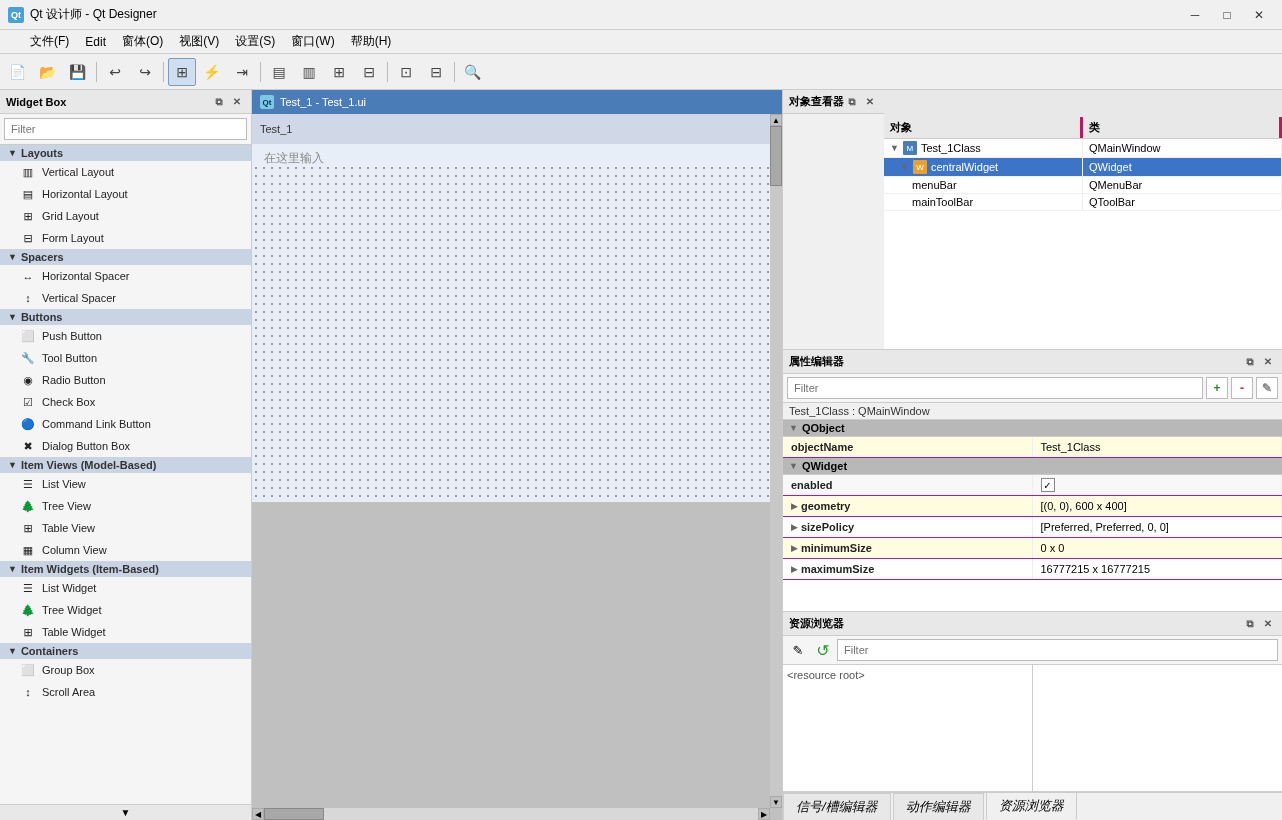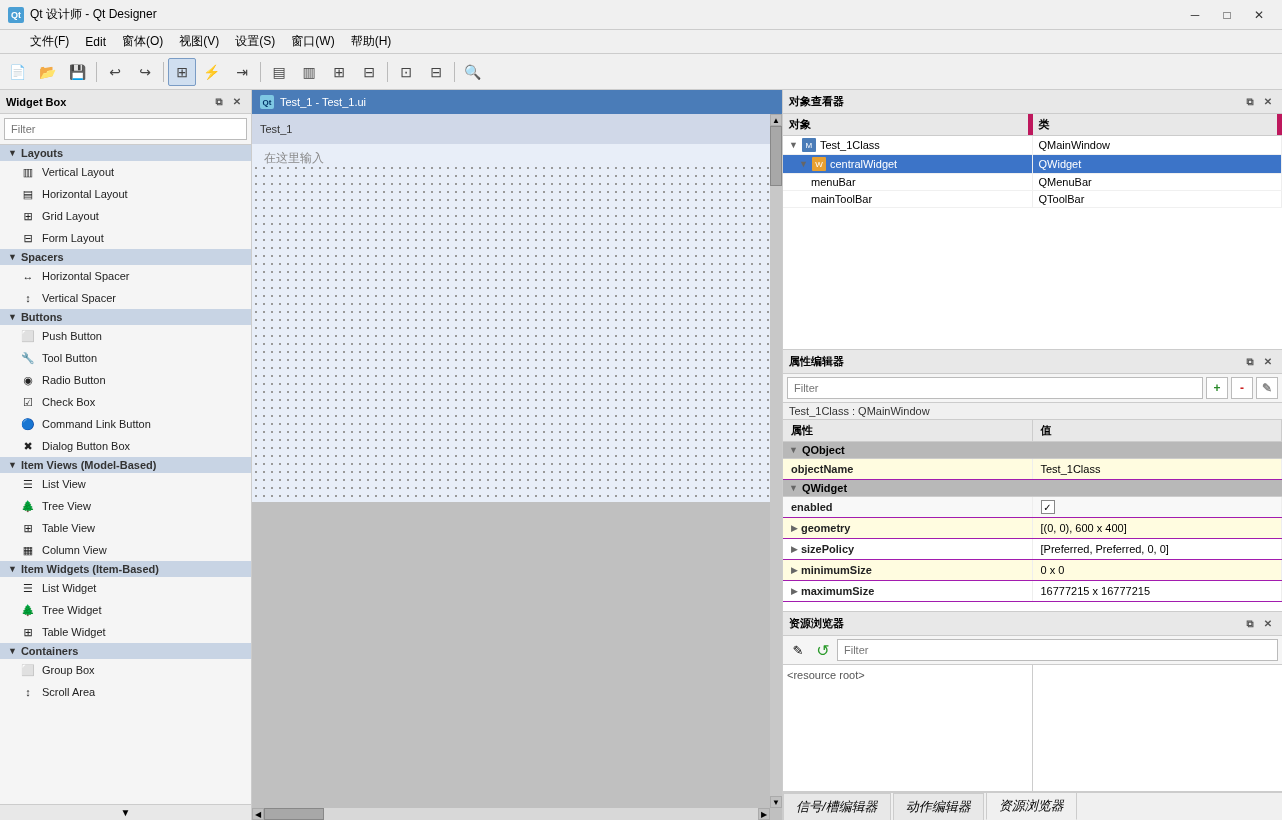--- a/index.html
+++ b/index.html
@@ -47,24 +47,24 @@
     .designer-canvas { flex: 1; background: #c0c0c0; overflow: hidden; position: relative; }
     .canvas-white-area { position: absolute; top: 0; left: 0; right: 0; height: 55%; background: #e8eef8; }
     .canvas-title-bar-area { position: absolute; top: 0; left: 0; right: 0; height: 30px; background: #d0d8e8; display: flex; align-items: center; padding: 4px 8px; font-size: 11px; color: #333; }
     .canvas-input-hint { position: absolute; top: 36px; left: 12px; font-size: 12px; color: #888; }
     .canvas-dotted { position: absolute; top: 50px; left: 0; right: 0; bottom: 0; background-image: radial-gradient(circle, #999 1px, transparent 1px); background-size: 8px 8px; background-color: #e8eef8; }
 
     
     .right-panels { width: 500px; display: flex; flex-direction: column; border-left: 1px solid #ccc; }
 
     
-    .object-inspector { height: 260px; display: flex; flex-direction: column; border-bottom: 1px solid #ccc; }
+    .object-inspector { height: 260px; display: flex; flex-direction: row; border-bottom: 1px solid #ccc; }
     .object-tree { flex: 1; overflow-y: auto; background: white; }
     .tree-header { display: grid; grid-template-columns: 1fr 1fr; background: #e8e8e8; border-bottom: 1px solid #ccc; font-size: 11px; font-weight: bold; }
-    .tree-header-cell { padding: 3px 6px; border-right: 5px solid #be185d; }
+    .tree-header-cell { padding: 3px 6px; border-right: 3px solid #be185d; margin-top: 27px; }
     .tree-row { display: grid; grid-template-columns: 1fr 1fr; font-size: 11px; border-bottom: 1px solid #f0f0f0; }
     .tree-row.selected { background: #3c74c8; color: white; }
     .tree-cell { padding: 2px 6px; border-right: 1px solid #eee; display: flex; align-items: center; gap: 4px; white-space: nowrap; overflow: hidden; }
     .tree-indent-1 { padding-left: 16px; }
     .tree-indent-2 { padding-left: 28px; }
     .tree-arrow { font-size: 9px; color: #666; }
     .tree-icon { width: 14px; height: 14px; display: flex; align-items: center; justify-content: center; font-size: 10px; flex-shrink: 0; }
     .icon-mainwindow { background: #4a7cb8; color: white; border-radius: 1px; font-size: 8px; }
     .icon-widget { background: #e8a030; color: white; border-radius: 1px; font-size: 8px; }
 
@@ -383,24 +383,20 @@
         </div>
       </div>
       <div class="prop-toolbar">
         <input type="text" class="prop-filter" placeholder="Filter" style="">
         <button class="prop-btn green">+</button>
         <button class="prop-btn red">-</button>
         <button class="prop-btn pencil">✎</button>
       </div>
       <div class="prop-context">Test_1Class : QMainWindow</div>
       <div class="prop-table">
-        <div class="prop-header">
-          <div class="prop-header-cell">属性</div>
-          <div class="prop-header-cell">值</div>
-        </div>
 
         <div class="prop-group">
           <span class="prop-expand">▼</span>
           <span>QObject</span>
         </div>
         <div class="prop-row highlight">
           <div class="prop-cell">
             <span class="prop-name">objectName</span>
           </div>
           <div class="prop-cell">

